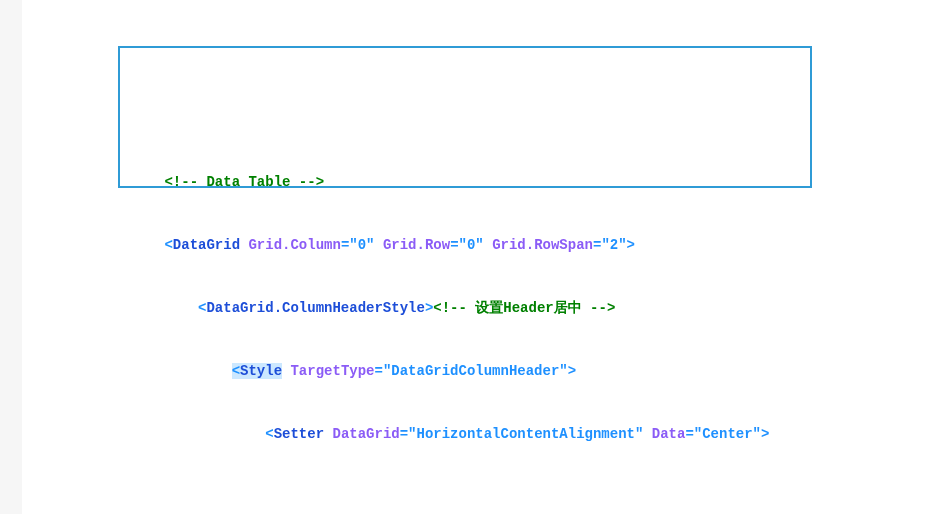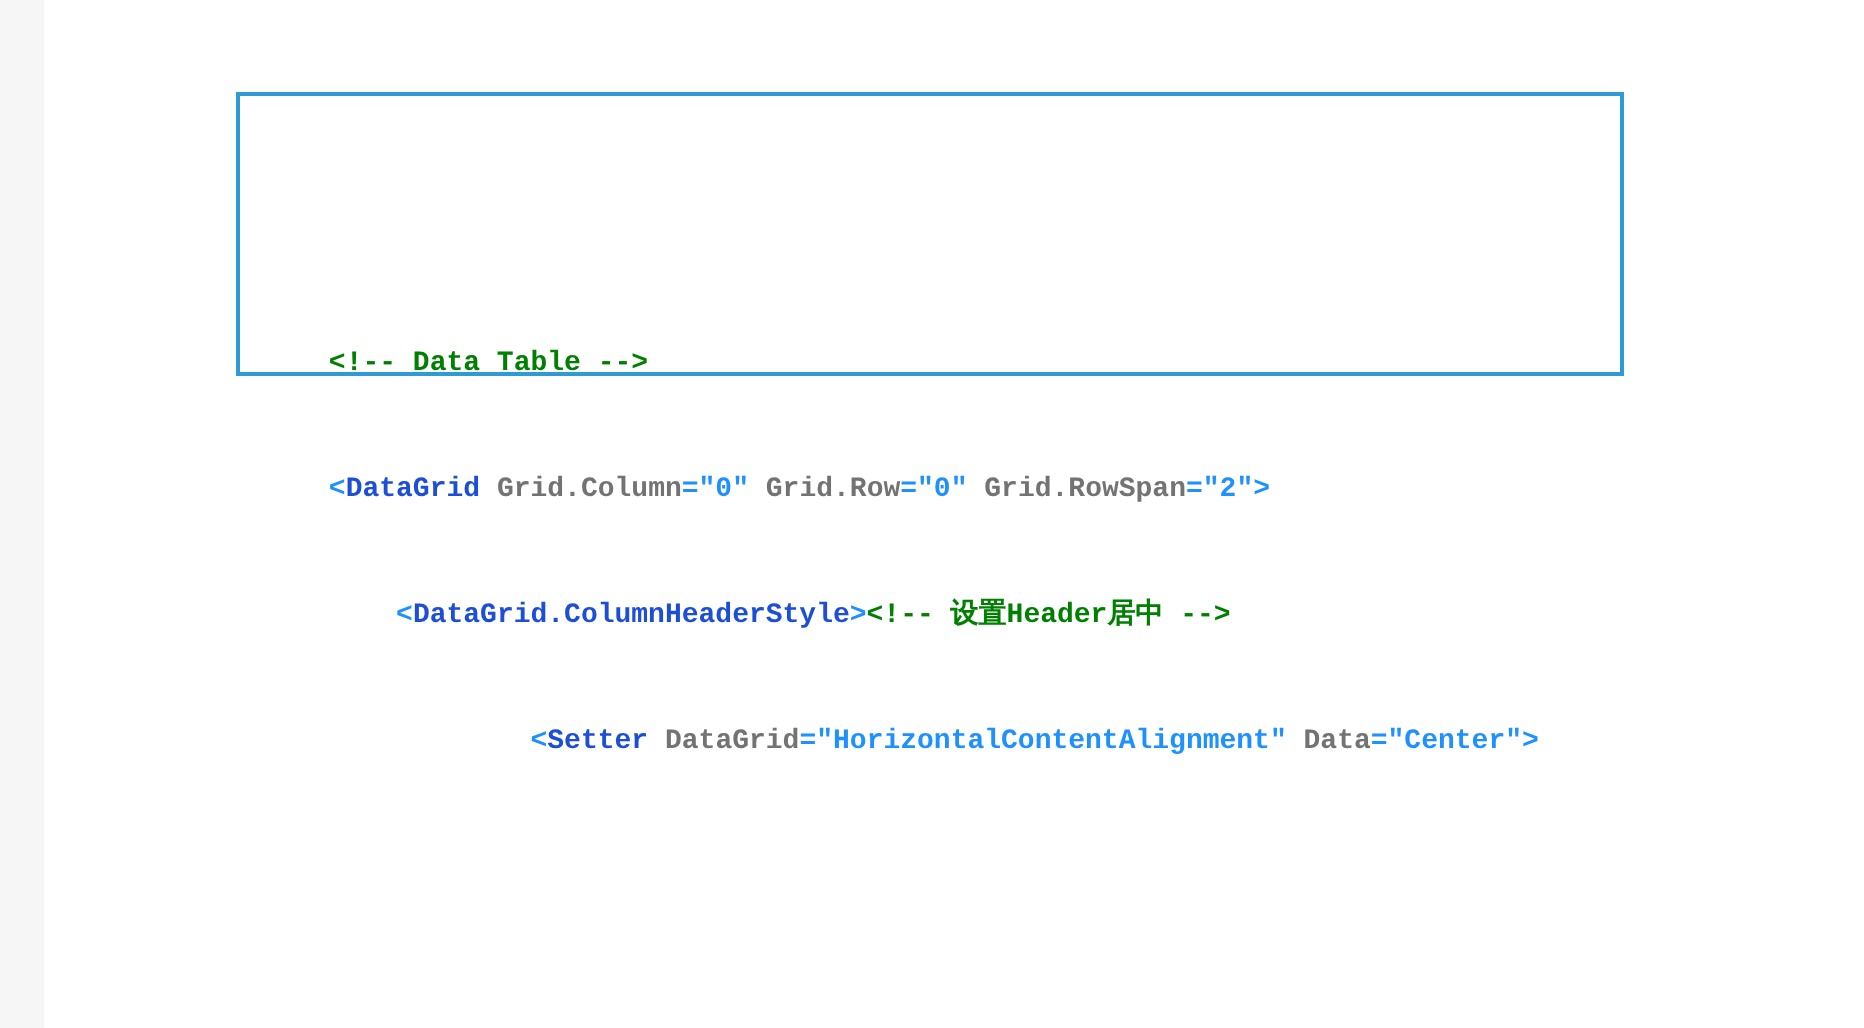--- a/index.html
+++ b/index.html
@@ -24,41 +24,42 @@
   }
   .code{
     margin-left:30px;
   }
   .line{display:block;min-height:21px;font-weight:bold;}
   .indent{display:inline-block;}
   
   .cmt{color:#008000;}          
   .brk{color:#1e90ff;}          
   .tag{color:#1d4ed8;}          
-  .att{color:#737373;}          
+  .att{color:#8b5cf6;}          
   .str{color:#1e90ff;}          
   .sel{background:#cce8ff;}
   .box{
     position:absolute;
     border:2px solid #2f9bd6;
     pointer-events:none;
   }
 </style>
 </head>
 <body>
 
 <div class="editor">
   <div class="gutter"></div>
   <div class="gutter2"></div>
   <div class="box" style="left:118px;top:46px;width:690px;height:138px;"></div>
 
   <div class="code">
     <span class="line"><span class="indent">                </span><span class="cmt">&lt;!-- Data Table --&gt;</span></span>
     <span class="line"><span class="indent">                </span><span class="brk">&lt;</span><span class="tag">DataGrid</span> <span class="att">Grid.Column</span><span class="brk">=</span><span class="str">"0"</span> <span class="att">Grid.Row</span><span class="brk">=</span><span class="str">"0"</span> <span class="att">Grid.RowSpan</span><span class="brk">=</span><span class="str">"2"</span><span class="brk">&gt;</span></span>
     <span class="line"><span class="indent">                    </span><span class="brk">&lt;</span><span class="tag">DataGrid.ColumnHeaderStyle</span><span class="brk">&gt;</span><span class="cmt">&lt;!-- 设置Header居中 --&gt;</span></span>
+    <span class="line"><span class="indent">                        </span><span class="sel"><span class="brk">&lt;</span><span class="tag">Style</span></span> <span class="att">TargetType</span><span class="brk">=</span><span class="str">"DataGridColumnHeader"</span><span class="brk">&gt;</span></span>
     <span class="line"><span class="indent">                            </span><span class="brk">&lt;</span><span class="tag">Setter</span> <span class="att">DataGrid</span><span class="brk">=</span><span class="str">"HorizontalContentAlignment"</span> <span class="att">Data</span><span class="brk">=</span><span class="str">"Center"</span><span class="brk">&gt;</span></span>
     
     
     
     
 
     
     
     
     

